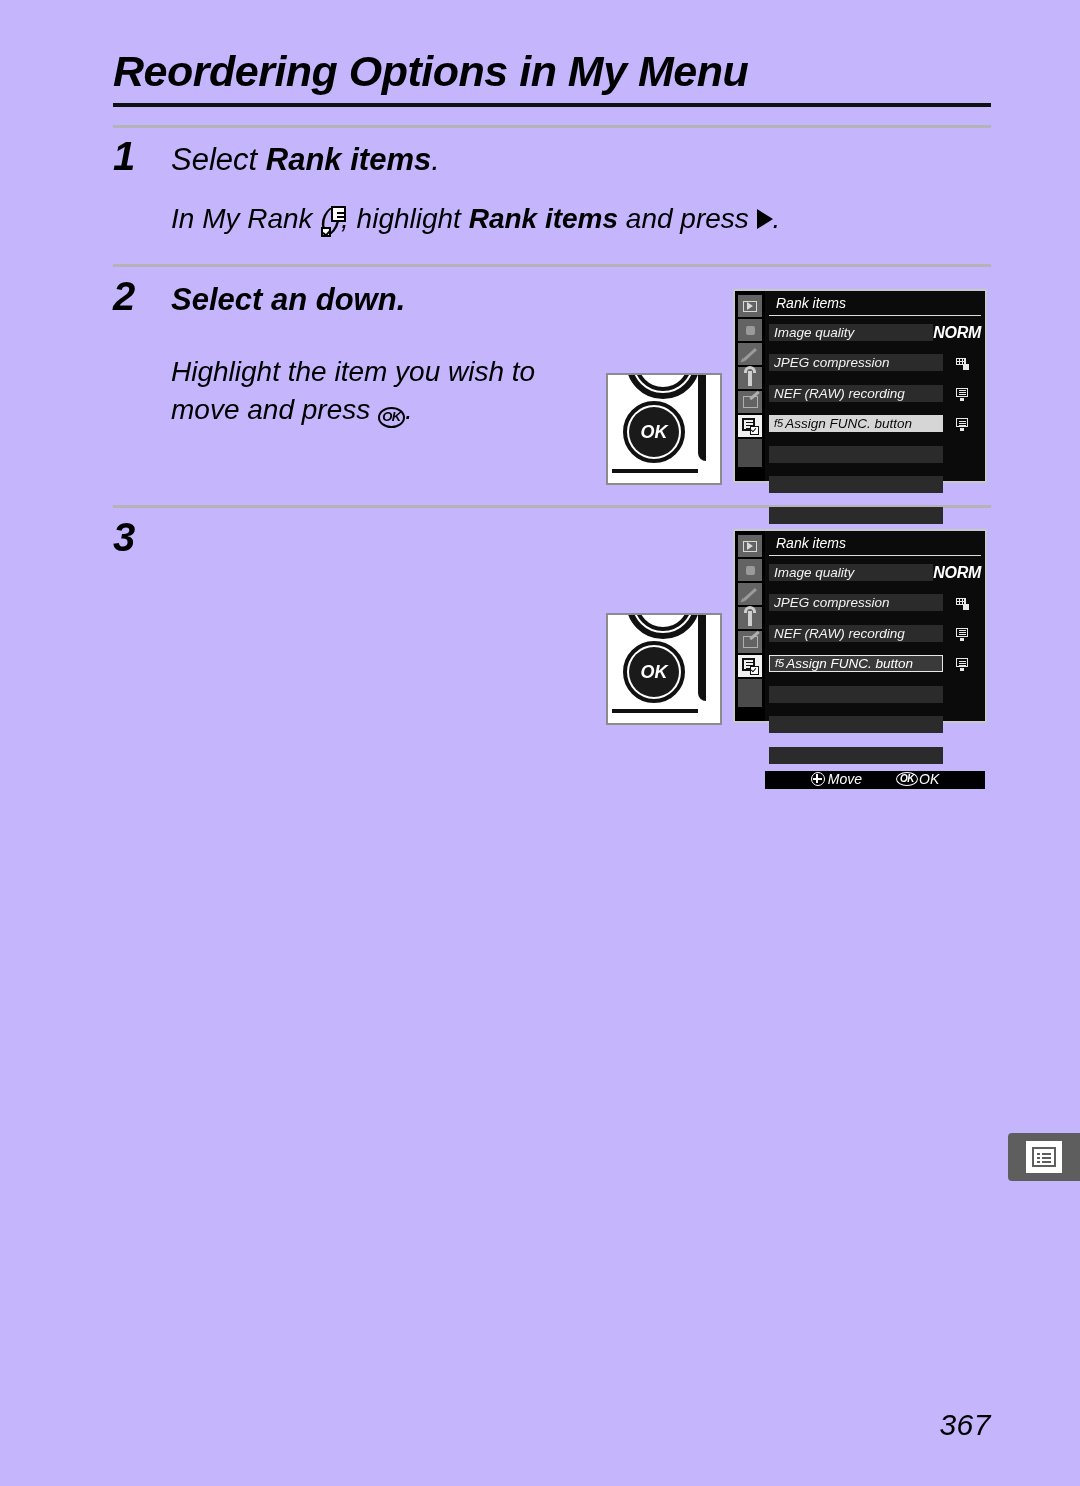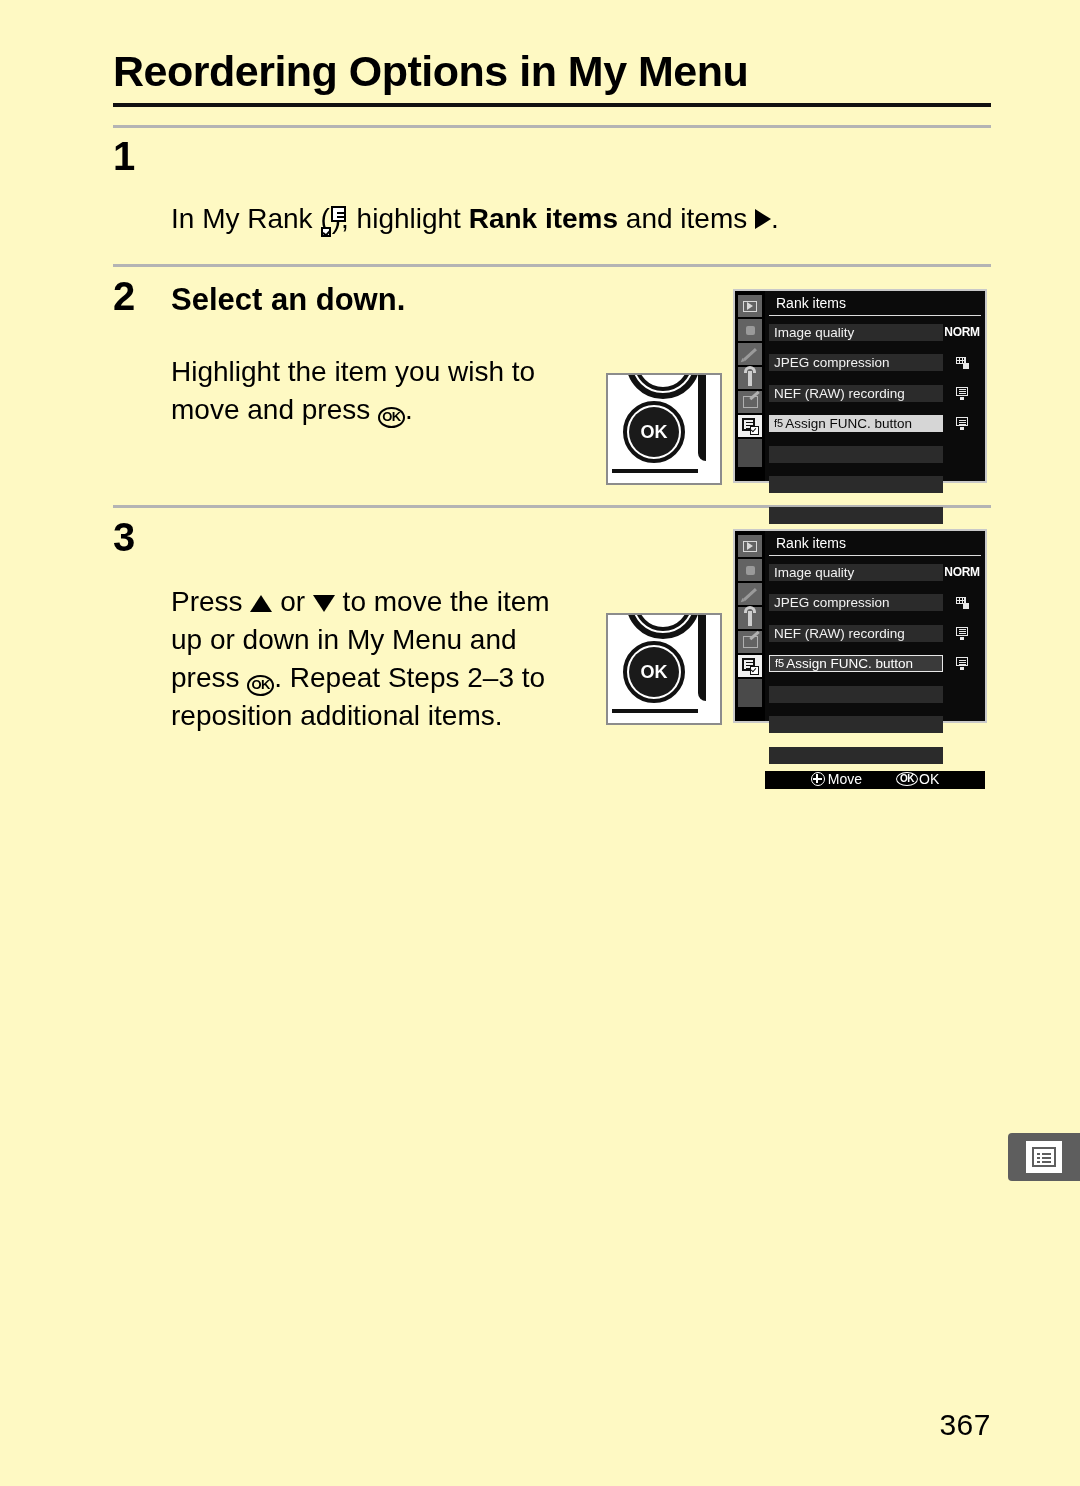--- a/index.html
+++ b/index.html
@@ -13,21 +13,22 @@
     position: relative;
     font-family: "Liberation Sans", sans-serif;
     color: #000000;
     overflow: hidden;
   }
 
   
   .page {
     position: absolute;
     inset: 0;
-    background: #fef9c3;
+    background: #c4b5fd;
+    font-style: italic;
   }
 
   
   .title-block {
     position: absolute;
     left: 113px;
     top: 50px;
     width: 878px;
   }
   .page-title {
@@ -455,21 +456,21 @@
   }
   .lcd-row .lbl .pfx {
     font-size: 11px;
     vertical-align: 1px;
     margin-right: 2px;
   }
   .lcd-row .val {
     flex: 0 0 38px;
     height: 17px;
     color: #fff;
-    font-size: 12px;
+    font-size: 16px;
     font-weight: bold;
     line-height: 17px;
     text-align: center;
     letter-spacing: -0.3px;
   }
 
   
   .vic {
     display: inline-block;
     position: relative;
@@ -640,41 +641,41 @@
     <div class="title-rule"></div>
   </div>
 
   <div class="rule r1"></div>
   <div class="rule r2"></div>
   <div class="rule r3"></div>
 
   <div class="step" id="step1">
     <div class="step-head">
       <div class="step-num">1</div>
+      <div class="step-title"><span class="light">Select </span><span>Rank items</span><span class="light">.</span></div>
     </div>
     <div class="step-body"><span>In My Rank (</span><span class="mymenu-inline"><span class="fr">
             <span class="l1"></span>
             <span class="l2"></span>
             <span class="l3"></span>
-          </span><span class="chk"></span></span><span>), highlight </span><b>Rank items</b><span> and items </span><span class="tri tri-right"></span><span>.</span></div>
+          </span><span class="chk"></span></span><span>), highlight </span><b>Rank items</b><span> and press </span><span class="tri tri-right"></span><span>.</span></div>
   </div>
 
   <div class="step" id="step2">
     <div class="step-head">
       <div class="step-num">2</div>
       <div class="step-title">Select an down.</div>
     </div>
     <div class="step-body"><span>Highlight the item you wish to move and press </span><span class="ok-glyph">OK</span><span>.</span></div>
   </div>
 
   <div class="step" id="step3">
     <div class="step-head">
       <div class="step-num">3</div>
     </div>
-    <div class="step-body"><span>Press </span><span class="tri tri-up"></span><span> or </span><span class="tri tri-down"></span><span> to move the item up or down in My Menu and press </span><span class="ok-glyph">OK</span><span>.  Repeat Steps 2–3 to reposition additional items.</span></div>
   </div>
 
   <div class="okbtn-illus" id="okillus1">
     <div class="dial-arc"></div>
     <div class="dial-arc2"></div>
     <div class="edge-v"></div>
     <div class="ok-ring"></div>
     <div class="ok-core">OK</div>
     <div class="edge-h"></div>
   </div>

